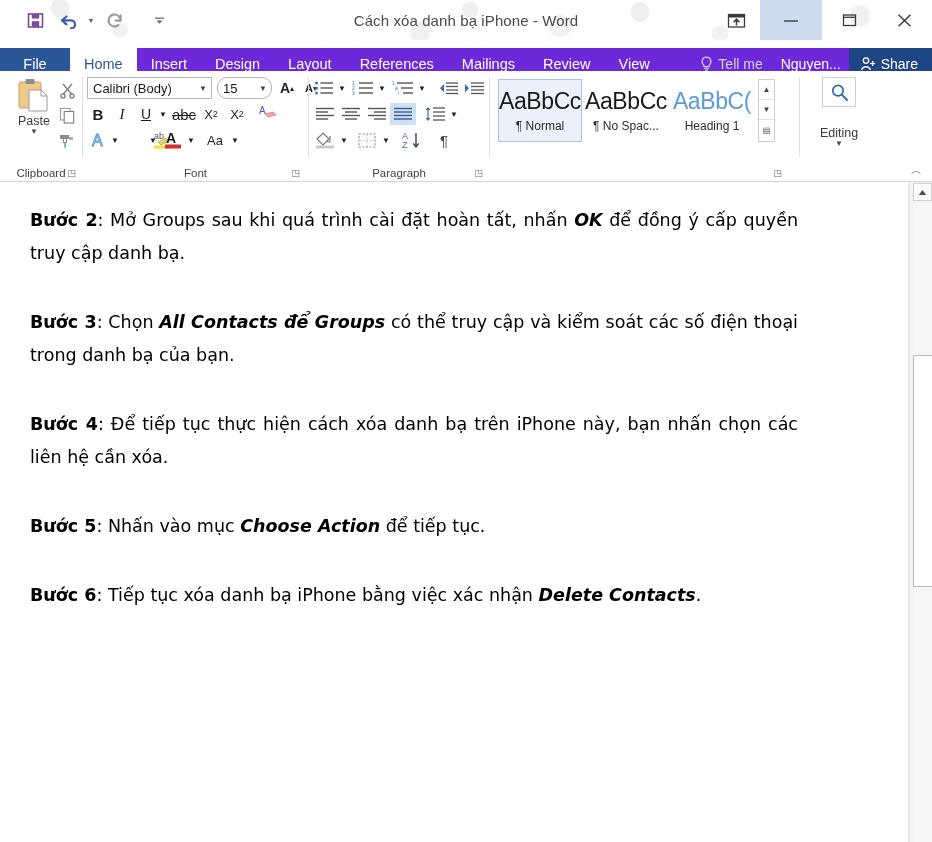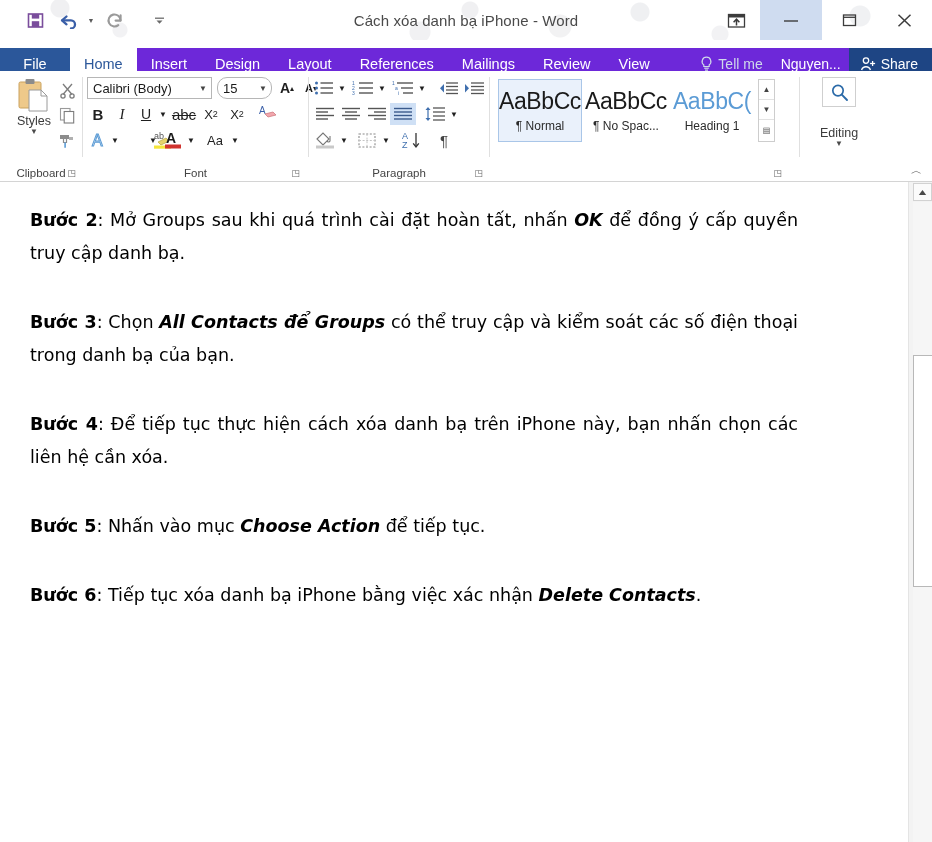--- a/index.html
+++ b/index.html
@@ -294,21 +294,21 @@
   <div class="ribbon">
 
     <div class="grp clipboard">
       <div class="paste-big">
         <svg width="36" height="36" viewBox="0 0 36 36">
           <rect x="3" y="5" width="22" height="26" rx="1.5" fill="#eec98a" stroke="#caa25e" stroke-width="1"></rect>
           <rect x="9.5" y="2" width="9" height="5" rx="1" fill="#8c8c8c"></rect>
           <path d="M13 13 h12 l6 6 v15 h-18 Z" fill="#ffffff" stroke="#9a9a9a" stroke-width="1"></path>
           <path d="M25 13 v6 h6" fill="none" stroke="#9a9a9a" stroke-width="1"></path>
         </svg>
-        <span class="paste-label">Styles</span>
+        <span class="paste-label">Paste</span>
         <span class="paste-caret">▼</span>
       </div>
 
       <div class="clip-mini" style="top:8px;" title="Cut">
         <svg width="17" height="17" viewBox="0 0 17 17">
           <line x1="4" y1="2" x2="13" y2="12.5" stroke="#7c7c7c" stroke-width="1.3"></line>
           <line x1="13" y1="2" x2="4" y2="12.5" stroke="#7c7c7c" stroke-width="1.3"></line>
           <circle cx="4" cy="14" r="2.1" fill="none" stroke="#7c7c7c" stroke-width="1.3"></circle>
           <circle cx="13" cy="14" r="2.1" fill="none" stroke="#7c7c7c" stroke-width="1.3"></circle>
         </svg>

